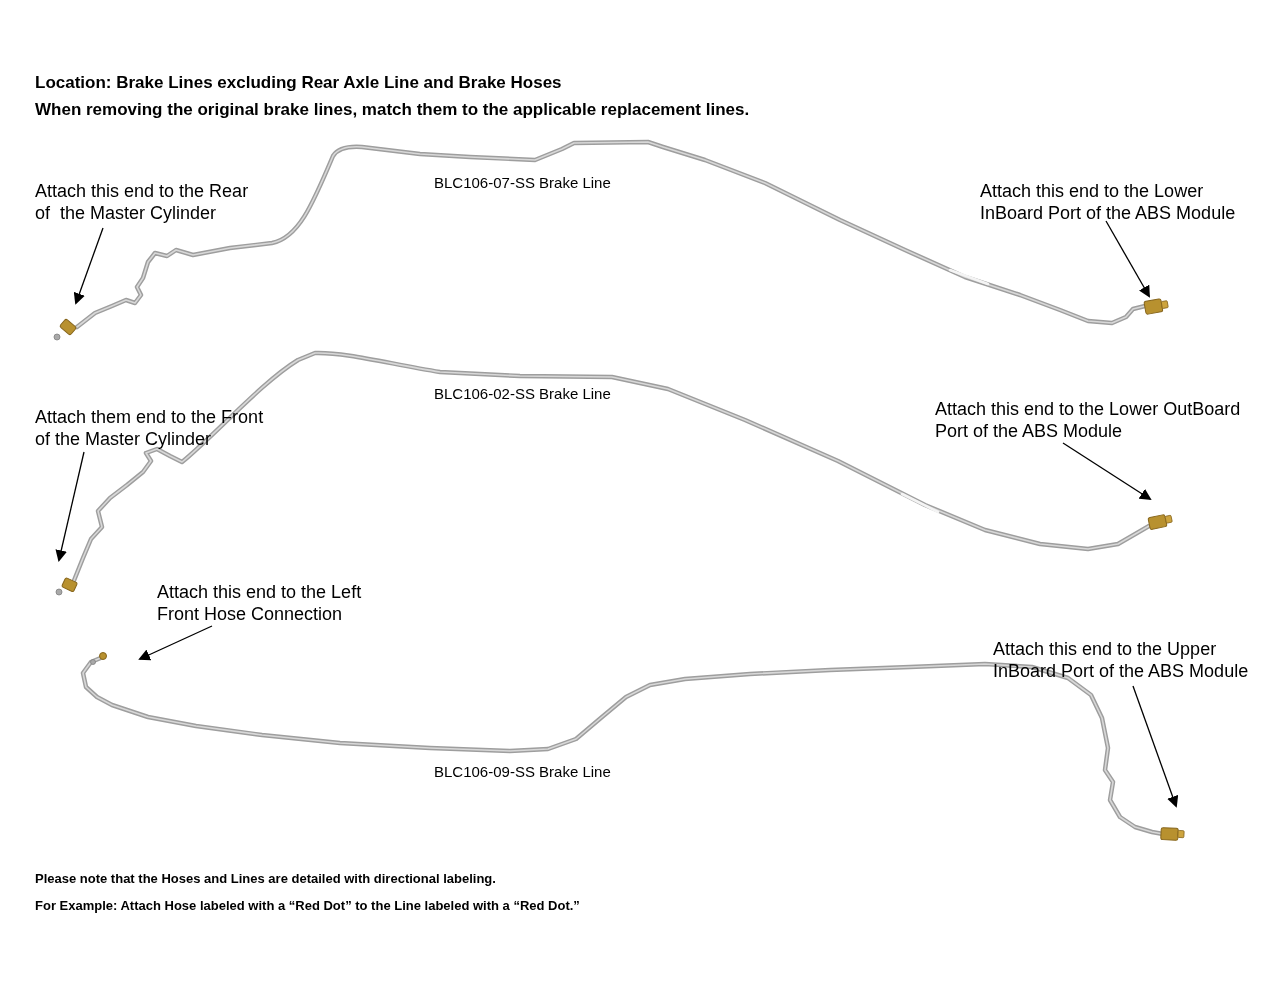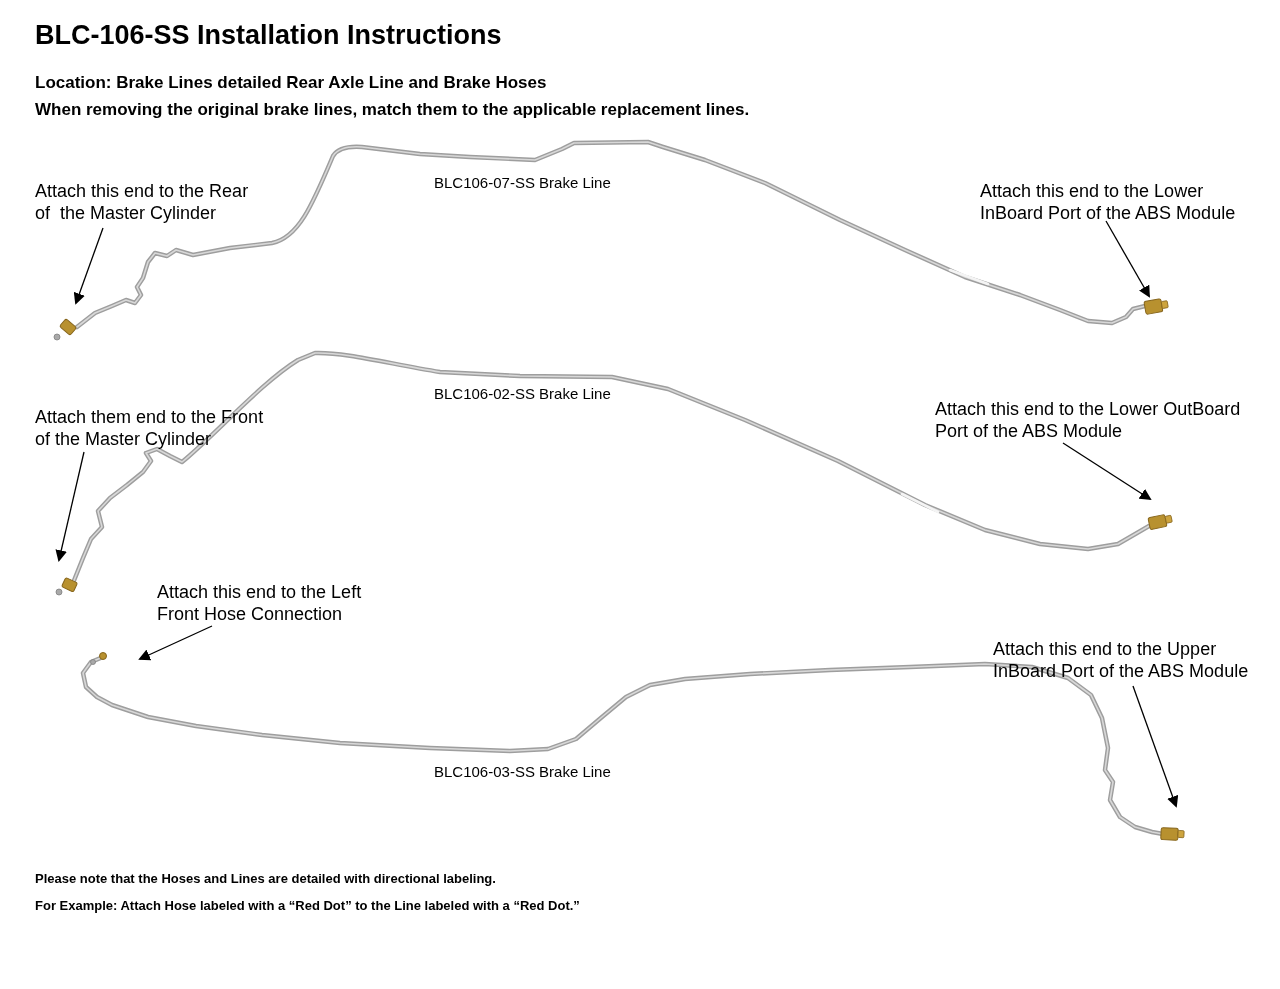--- a/index.html
+++ b/index.html
@@ -38,22 +38,21 @@
   .fitting { fill:var(--fitting,#b8912f); stroke:#86651c; stroke-width:1; }
   .fitting-hi { fill:#cda43e; stroke:#86651c; stroke-width:0.8; }
   .fitting-tip { fill:#a9a9a9; stroke:#808080; stroke-width:0.8; }
   .arrow { fill:none; stroke:#000; stroke-width:1.3; }
 </style>
 </head>
 <body>
 
 <div class="page">
 
-  <h1 class="title">BLC-106-SS Installation Instructions</h1>
-  <div class="subtitle sub1">Location: Brake Lines detailed Rear Axle Line and Brake Hoses</div>
+  <div class="subtitle sub1">Location: Brake Lines excluding Rear Axle Line and Brake Hoses</div>
   <div class="subtitle sub2">When removing the original brake lines, match them to the applicable replacement lines.</div>
 
   <svg class="diagram" viewBox="0 0 1280 989" xmlns="http://www.w3.org/2000/svg">
     <defs>
       <marker id="ah" markerWidth="9" markerHeight="9" refX="7.5" refY="4.5" orient="auto">
         <path d="M0,0 L9,4.5 L0,9 Z" fill="#000"></path>
       </marker>
     </defs>
 
     <g>
@@ -98,21 +97,21 @@
     <path class="arrow" marker-end="url(#ah)" d="M 103 228 L 76 303"></path>
     <path class="arrow" marker-end="url(#ah)" d="M 1106 221 L 1149 296"></path>
     <path class="arrow" marker-end="url(#ah)" d="M 84 452 L 59 560"></path>
     <path class="arrow" marker-end="url(#ah)" d="M 1063 443 L 1150 499"></path>
     <path class="arrow" marker-end="url(#ah)" d="M 212 626 L 140 659"></path>
     <path class="arrow" marker-end="url(#ah)" d="M 1133 686 L 1176 806"></path>
   </svg>
 
   <div class="line-label" style="left:434px; top:174px;">BLC106-07-SS Brake Line</div>
   <div class="line-label" style="left:434px; top:385px;">BLC106-02-SS Brake Line</div>
-  <div class="line-label" style="left:434px; top:763px;">BLC106-03-SS Brake Line</div>
+  <div class="line-label" style="left:434px; top:763px;">BLC106-09-SS Brake Line</div>
 
   <div class="ann" style="left:35px; top:180px;">Attach this end to the Rear
 of  the Master Cylinder</div>
   <div class="ann" style="left:980px; top:180px;">Attach this end to the Lower
 InBoard Port of the ABS Module</div>
   <div class="ann" style="left:35px; top:406px;">Attach them end to the Front
 of the Master Cylinder</div>
   <div class="ann" style="left:935px; top:398px;">Attach this end to the Lower OutBoard
 Port of the ABS Module</div>
   <div class="ann" style="left:157px; top:581px;">Attach this end to the Left

